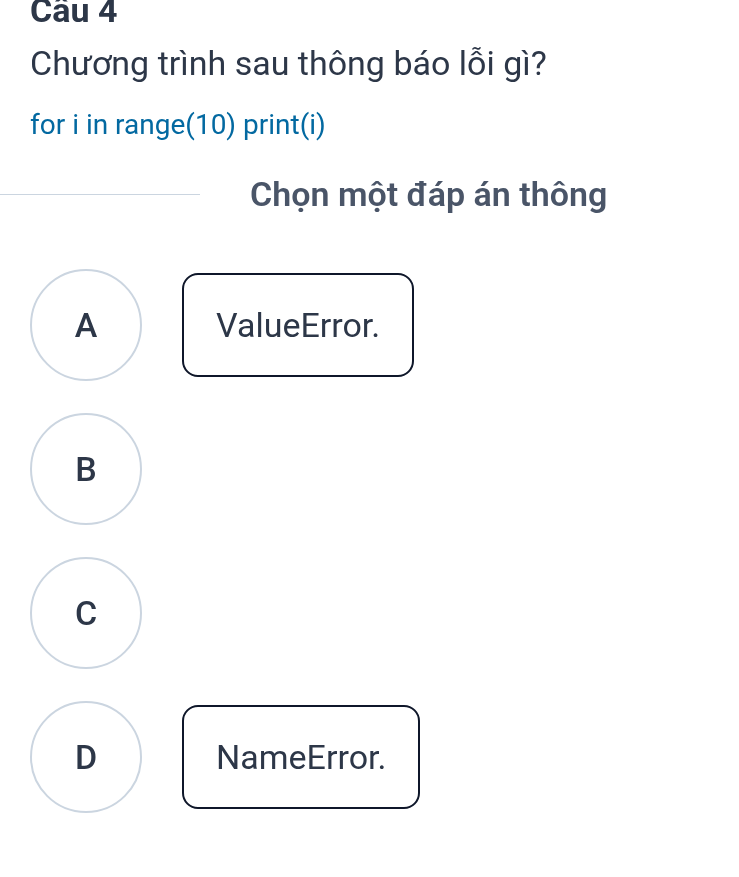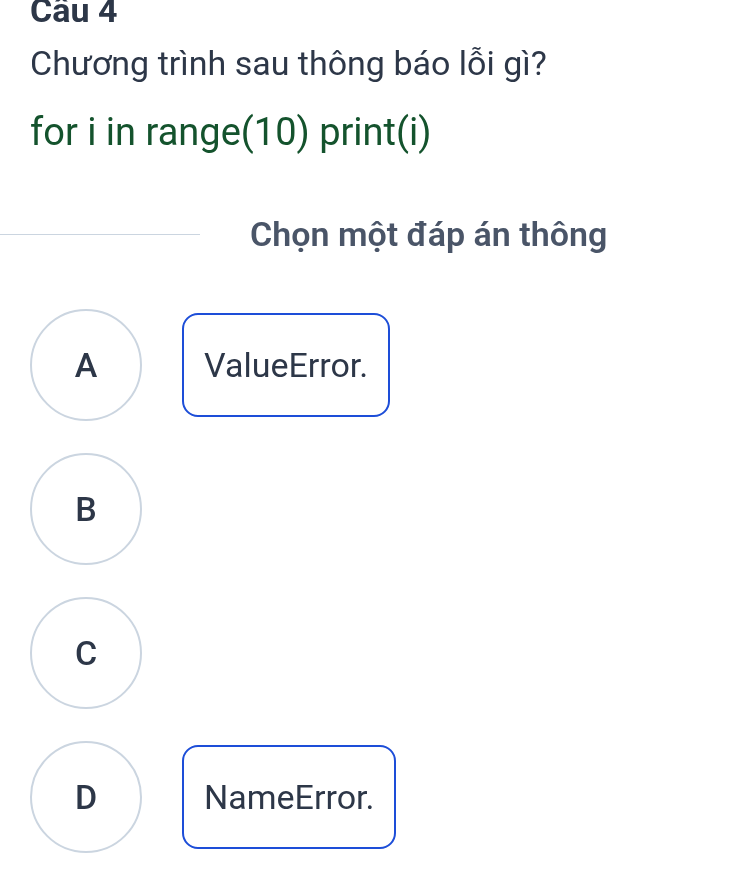--- a/index.html
+++ b/index.html
@@ -20,24 +20,24 @@
       margin-bottom: 8px;
       margin-top: -10px;
     }
     .question-text {
       font-size: 34px;
       color: #2d3748;
       line-height: 1.5;
       margin-bottom: 15px;
     }
     .code-text {
-      font-size: 38px;
-      color: #14532d;
+      font-size: 28px;
+      color: #0369a1;
       line-height: 1.5;
-      margin-bottom: 53px;
+      margin-bottom: 28px;
     }
     .instruction-row {
       display: flex;
       align-items: center;
       margin-bottom: 55px;
     }
     .instruction-line {
       width: 200px;
       height: 1px;
       background: #cbd5e0;
@@ -63,23 +63,23 @@
       display: flex;
       align-items: center;
       justify-content: center;
       font-size: 34px;
       font-weight: 500;
       color: #2d3748;
       background: #ffffff;
       flex-shrink: 0;
     }
     .option-box {
-      border: 2px solid #1d4ed8;
+      border: 2px solid #0f172a;
       border-radius: 16px;
-      padding: 30px 20px;
+      padding: 30px 32px;
       font-size: 34px;
       color: #2d3748;
       background: #ffffff;
     }
   </style>
 </head>
 <body>
 
 <div class="question-header">Câu 4</div>
 <div class="question-text">Chương trình sau thông báo lỗi gì?</div>

